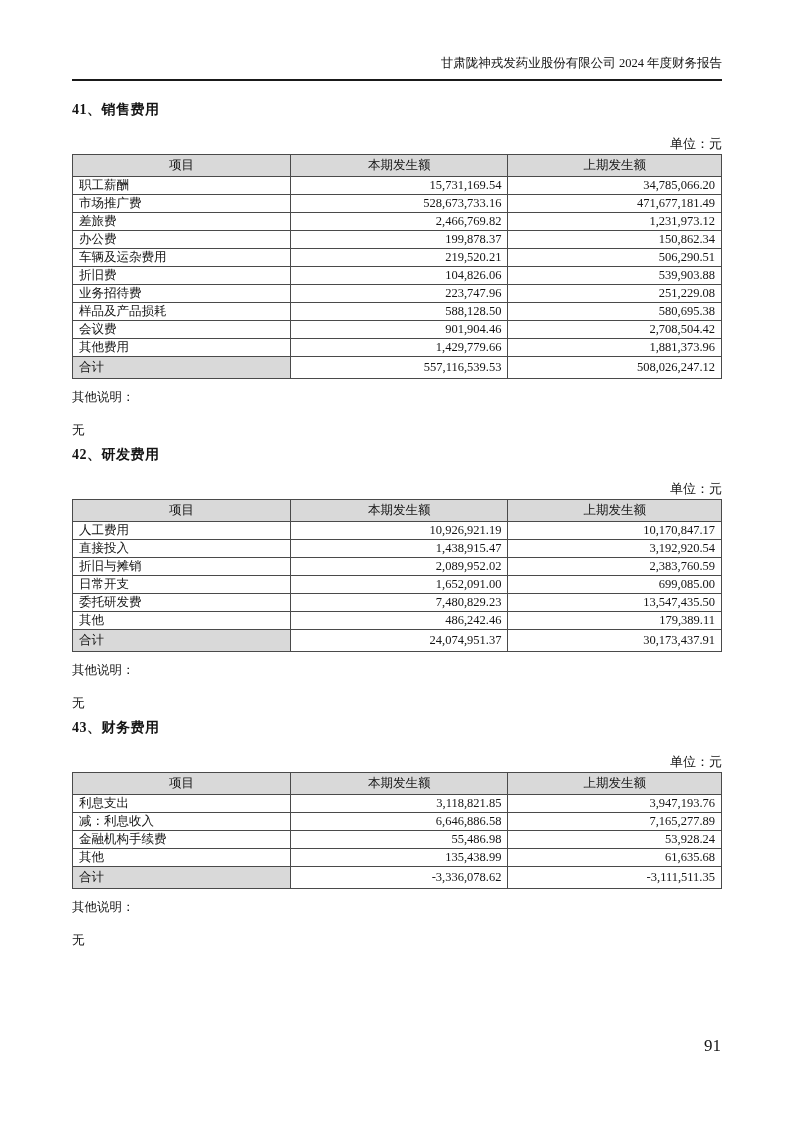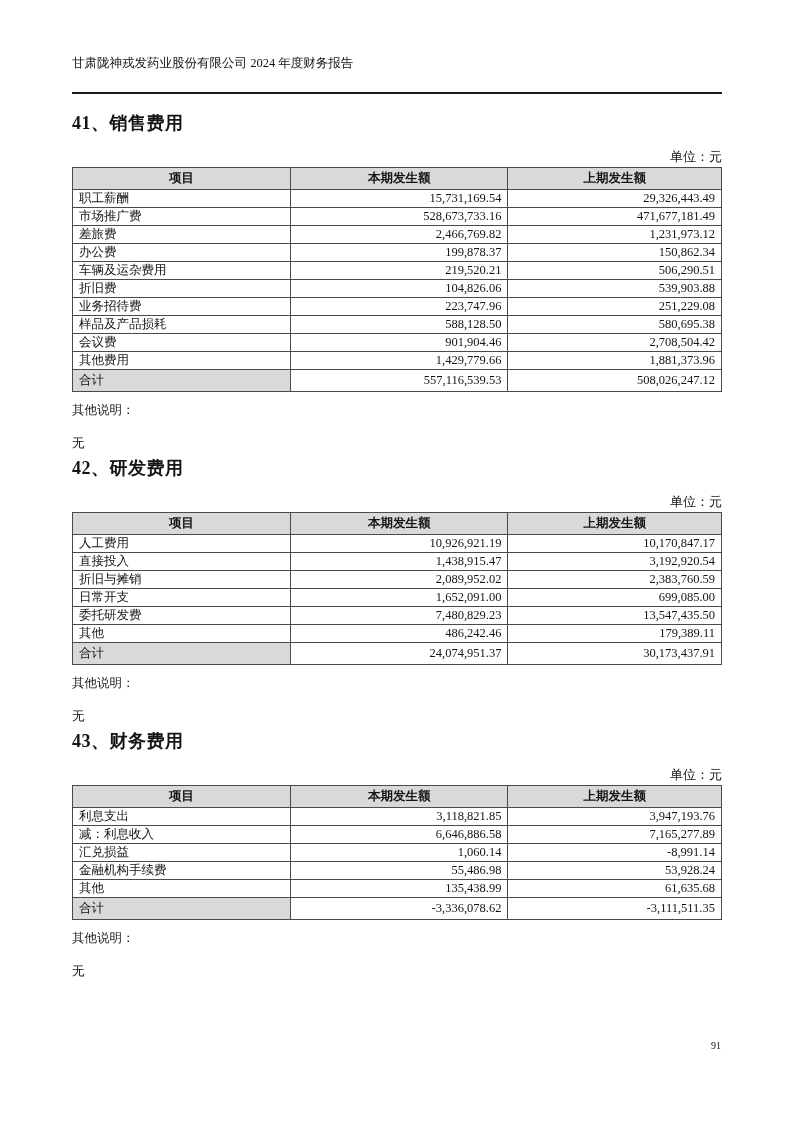--- a/index.html
+++ b/index.html
@@ -14,27 +14,28 @@
     width:793px;height:1122px;
     margin:0 auto;
     background:#ffffff;
     box-sizing:border-box;
     padding:56px 71px 0 72px;
     font-family:"Liberation Serif","DejaVu Serif",serif;
     color:var(--ink);
     overflow:hidden;
   }
   .doc-header{
+    text-align:right;
     font-size:12.5px;
     line-height:15px;
-    padding-bottom:21px;
+    padding-bottom:8px;
     border-bottom:2px solid var(--rule);
   }
   .sec-title{
-    font-size:18px;
+    font-size:14px;
     font-weight:bold;
     line-height:18px;
     letter-spacing:0.5px;
   }
   .sec-title.first{margin-top:20px;}
   .sec-title.next{margin-top:8px;}
   .unit{
     text-align:right;
     font-size:13px;
     line-height:15px;
@@ -53,36 +54,36 @@
     border:1px solid var(--border);
     font-size:12.5px;
     line-height:15px;
     padding:0 6px;
     height:17px;
     overflow:hidden;
     white-space:nowrap;
   }
   table.fin th{
     background:var(--hbg);
-    font-weight:bold;
+    font-weight:normal;
     text-align:center;
     height:21px;
   }
   td.c-label{text-align:left;}
   td.c-label.indent{}
   td.c-num{text-align:right;padding-right:8px;font-family:"Liberation Serif","DejaVu Serif",serif;}
   tr.total td{height:21px;}
   tr.total td.c-label{background:var(--hbg);}
   .notes{font-size:12.5px;line-height:15px;margin-top:11px;}
   .none{font-size:12.5px;line-height:15px;margin-top:18px;}
   .pageno{
     position:absolute;
     top:1038px;
     right:72px;
-    font-size:10px;
+    font-size:17px;
     line-height:15px;
   }
 </style>
 </head>
 <body>
 
 <div class="page">
 
   <div class="doc-header">甘肃陇神戎发药业股份有限公司 2024 年度财务报告</div>
 
@@ -98,21 +99,21 @@
       <tr>
         <th>项目</th>
         <th>本期发生额</th>
         <th>上期发生额</th>
       </tr>
     </thead>
     <tbody>
         <tr>
           <td class="c-label">职工薪酬</td>
           <td class="c-num">15,731,169.54</td>
-          <td class="c-num">29,326,443.49</td>
+          <td class="c-num">34,785,066.20</td>
         </tr>
         <tr>
           <td class="c-label">市场推广费</td>
           <td class="c-num">528,673,733.16</td>
           <td class="c-num">471,677,181.49</td>
         </tr>
         <tr>
           <td class="c-label">差旅费</td>
           <td class="c-num">2,466,769.82</td>
           <td class="c-num">1,231,973.12</td>
@@ -238,25 +239,20 @@
           <td class="c-label">利息支出</td>
           <td class="c-num">3,118,821.85</td>
           <td class="c-num">3,947,193.76</td>
         </tr>
         <tr>
           <td class="c-label indent">减：利息收入</td>
           <td class="c-num">6,646,886.58</td>
           <td class="c-num">7,165,277.89</td>
         </tr>
         <tr>
-          <td class="c-label">汇兑损益</td>
-          <td class="c-num">1,060.14</td>
-          <td class="c-num">-8,991.14</td>
-        </tr>
-        <tr>
           <td class="c-label">金融机构手续费</td>
           <td class="c-num">55,486.98</td>
           <td class="c-num">53,928.24</td>
         </tr>
         <tr>
           <td class="c-label">其他</td>
           <td class="c-num">135,438.99</td>
           <td class="c-num">61,635.68</td>
         </tr>
         <tr class="total">

